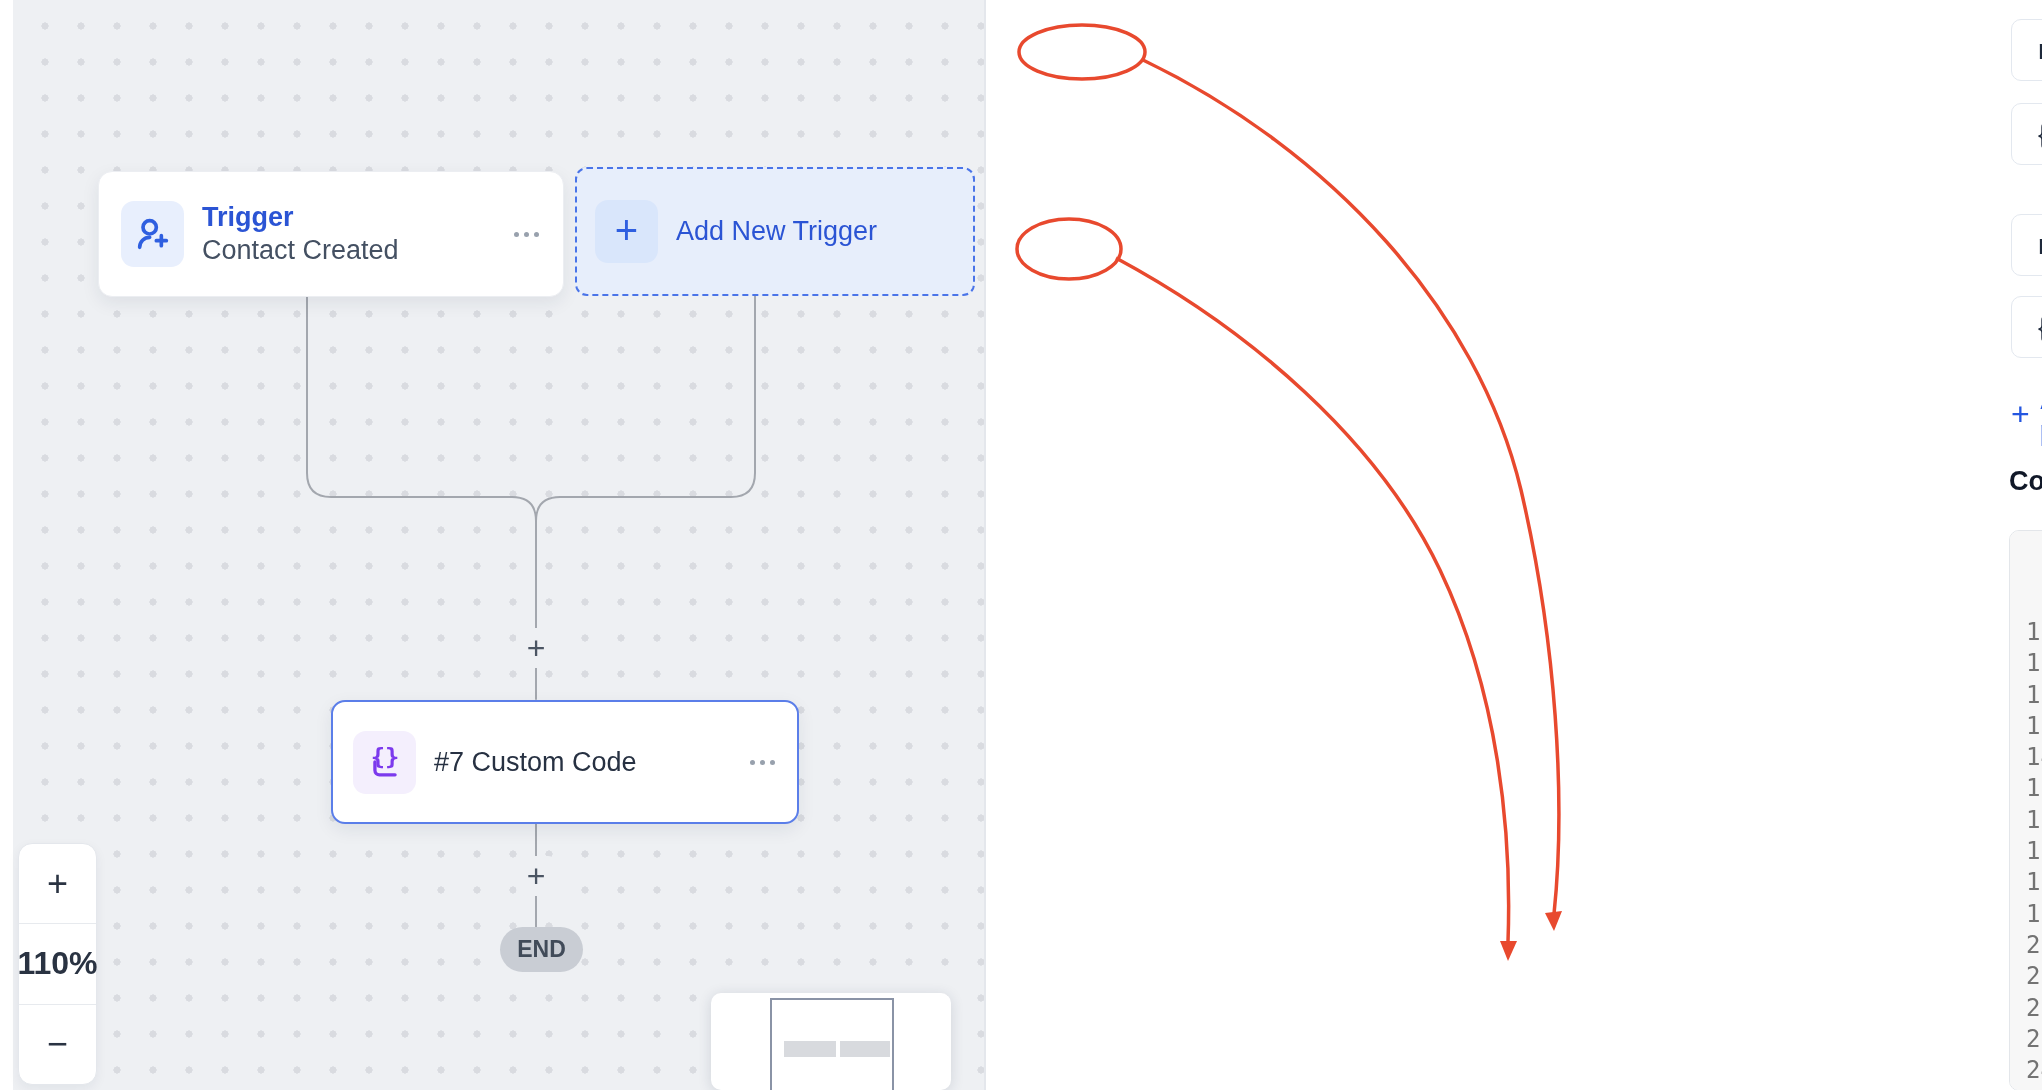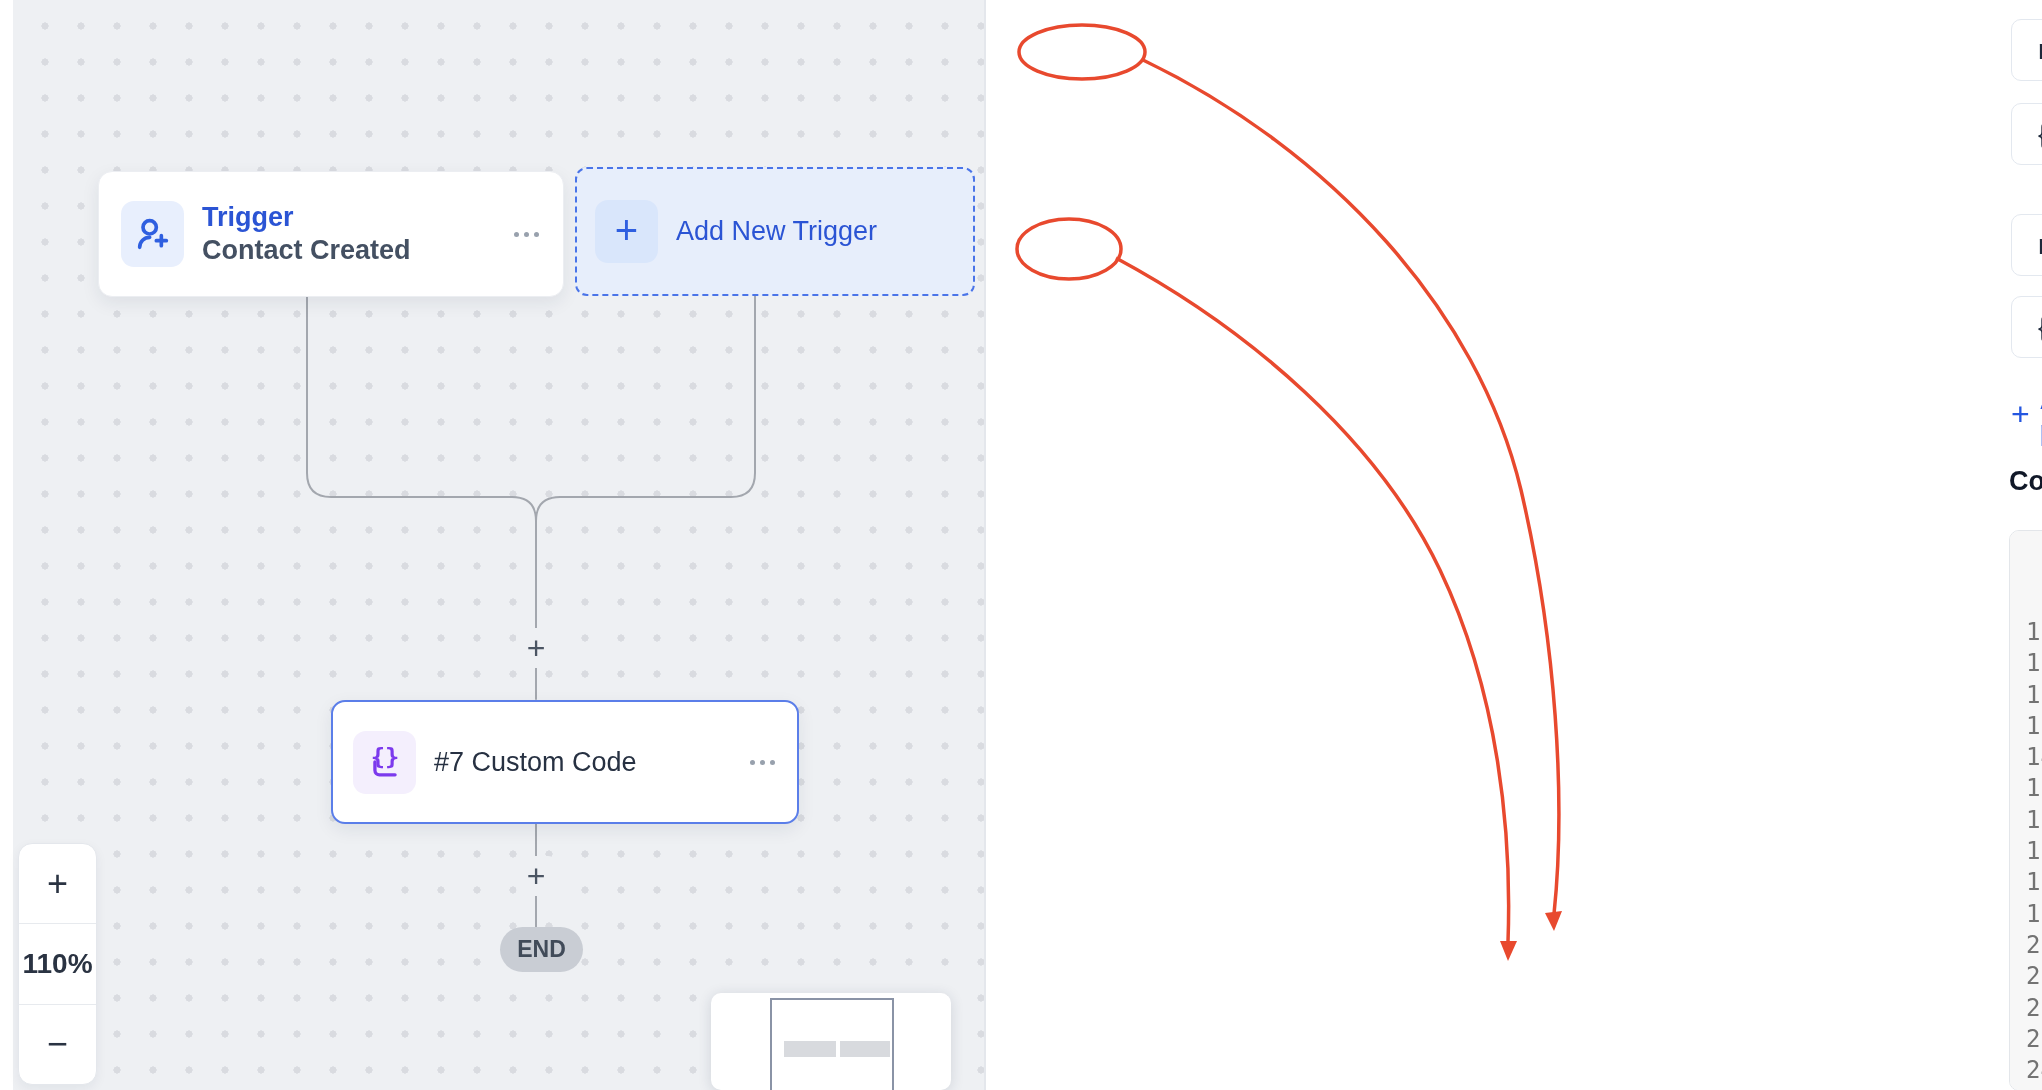--- a/index.html
+++ b/index.html
@@ -15,21 +15,21 @@
 
   .node-card{background:#fff;border:1px solid #eceef2;border-radius:14px;
     box-shadow:0 6px 18px rgba(25,39,70,.08);display:flex;align-items:center;}
   .icon-box{border-radius:13px;display:flex;align-items:center;justify-content:center;flex:0 0 auto;}
   .dots{display:flex;gap:5px;}
   .dots i{width:5px;height:5px;border-radius:50%;background:#98a1ad;}
 
   #trigger-card{left:85px;top:171px;width:418px;height:124px;padding:0 24px 0 22px;gap:18px;}
   #trigger-card .icon-box{width:63px;height:66px;background:#e8effd;}
   .t-title{font-size:27px;font-weight:700;color:#2b54d4;line-height:33px;}
-  .t-sub{font-size:27px;color:#445062;line-height:33px;font-weight:bold;}
+  .t-sub{font-size:27px;color:#445062;line-height:33px;}
 
   #add-trigger-card{left:562px;top:167px;width:360px;height:125px;border:2px dashed #4a74e8;
     border-radius:12px;background:#e7eefb;display:flex;align-items:center;padding:0 18px;gap:18px;}
   #add-trigger-card .icon-box{width:63px;height:63px;background:#d9e6fb;}
   .plus-blue{font-size:40px;color:#2f5fe0;font-weight:400;line-height:1;margin-top:-4px;}
   .add-label{font-size:27px;font-weight:400;color:#2b54d4;}
 
   #custom-card{left:318px;top:700px;width:422px;height:120px;border:2px solid #5b7ee9;
     padding:0 22px 0 20px;gap:18px;}
   #custom-card .icon-box{width:63px;height:63px;background:#f4effd;}
@@ -38,21 +38,21 @@
   .conn-plus{width:40px;height:40px;display:flex;align-items:center;justify-content:center;
     font-size:32px;color:#4b5563;background:#eef0f3;border-radius:8px;transform:translate(-50%,-50%);}
   #end-pill{left:487px;top:927px;width:83px;height:45px;border-radius:23px;background:#c9cdd4;
     display:flex;align-items:center;justify-content:center;font-size:23px;font-weight:600;color:#414b59;}
 
   #zoom-panel{left:5px;top:843px;width:77px;height:240px;background:#fff;border:1px solid #e4e7ec;
     border-radius:14px;box-shadow:0 4px 12px rgba(25,39,70,.06);display:flex;flex-direction:column;}
   #zoom-panel .cell{flex:1;display:flex;align-items:center;justify-content:center;color:#2a3342;}
   #zoom-panel .cell+.cell{border-top:1px solid #e7eaee;}
   .z-glyph{font-size:36px;font-weight:300;}
-  #zoom-level{font-size:28px;font-weight:600;text-align:center;}
+  #zoom-level{font-size:32px;font-weight:600;text-align:center;}
 
   #minimap{left:698px;top:993px;width:240px;height:97px;background:#fff;border-radius:10px;
     box-shadow:0 2px 14px rgba(25,39,70,.14);}
   #mm-viewport{left:59px;top:5px;width:120px;height:92px;border:2px solid #8a93a6;background:#fff;}
   .mm-bar{top:48px;height:16px;background:#d8dade;}
   #mm-bar1{left:73px;width:52px;}
   #mm-bar2{left:129px;width:50px;}
 
   
   #panel{left:986px;top:0;width:1056px;height:1090px;background:#fff;}

